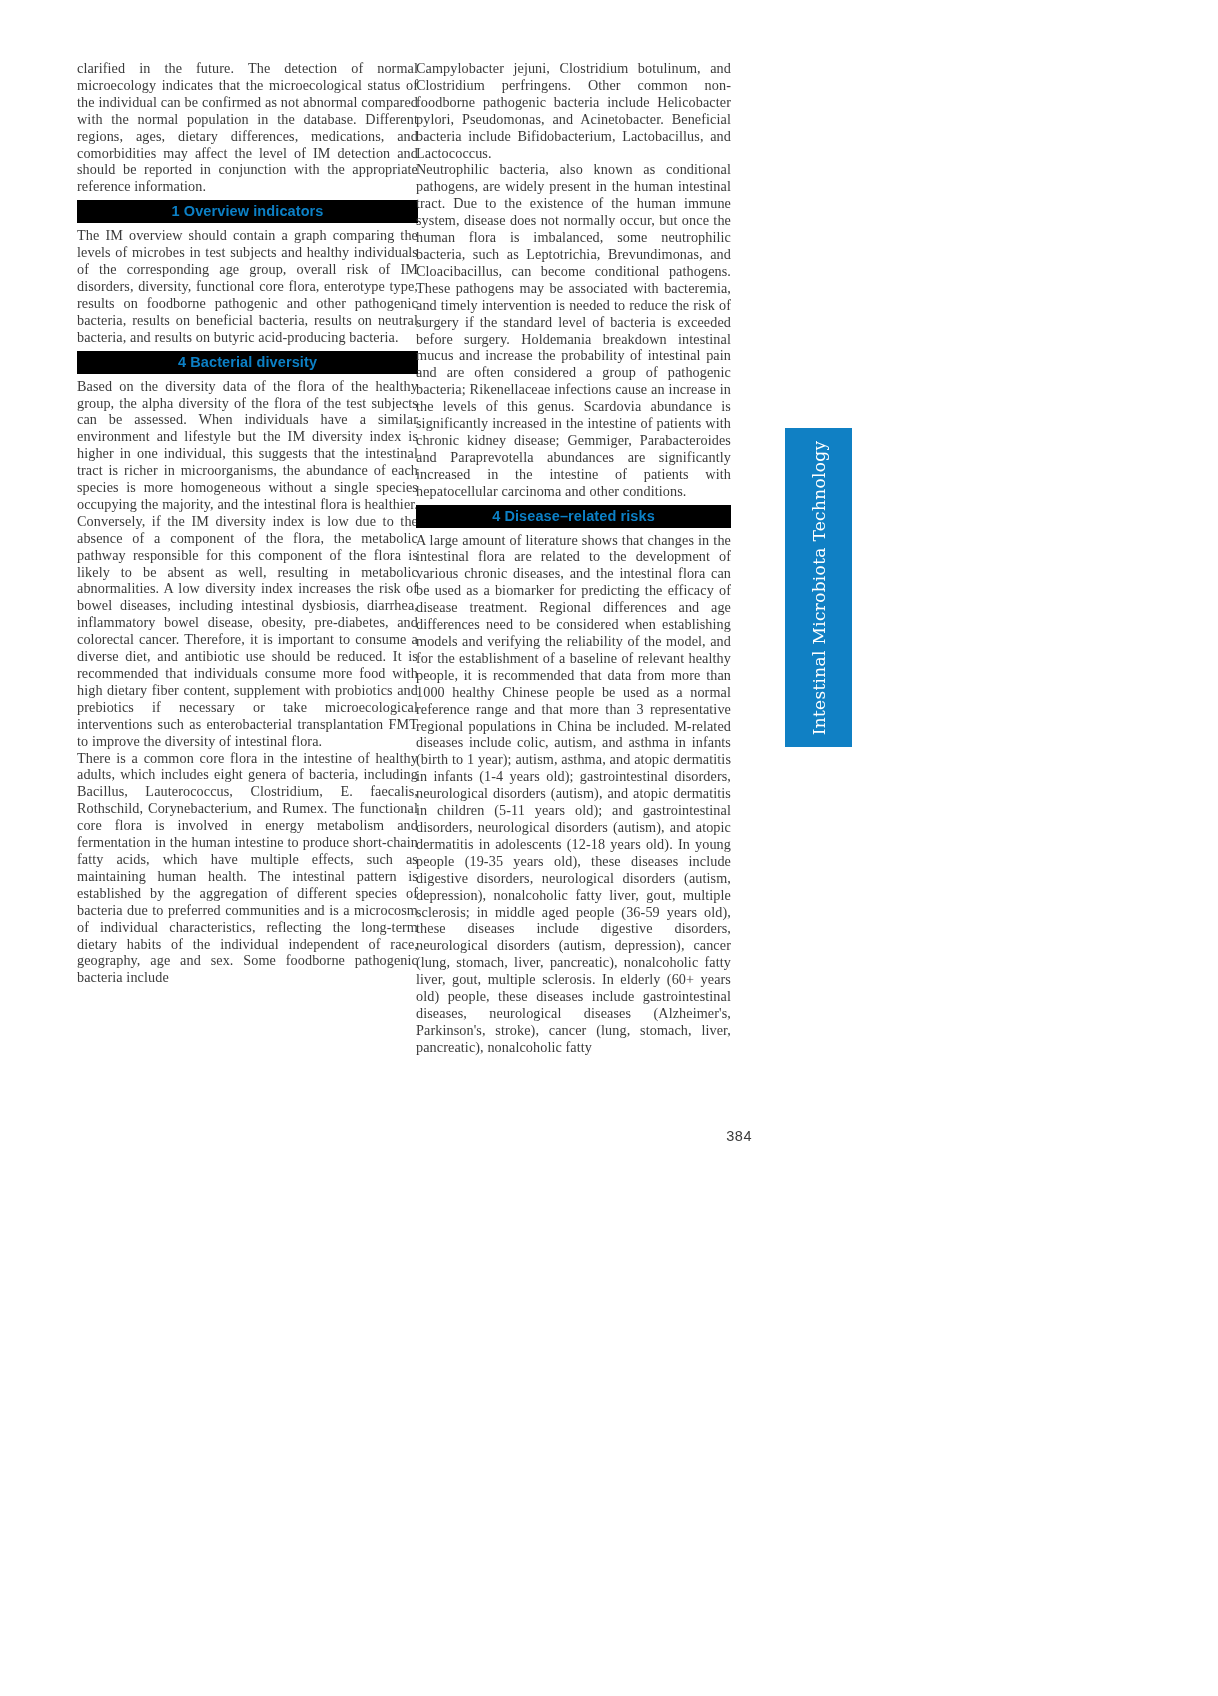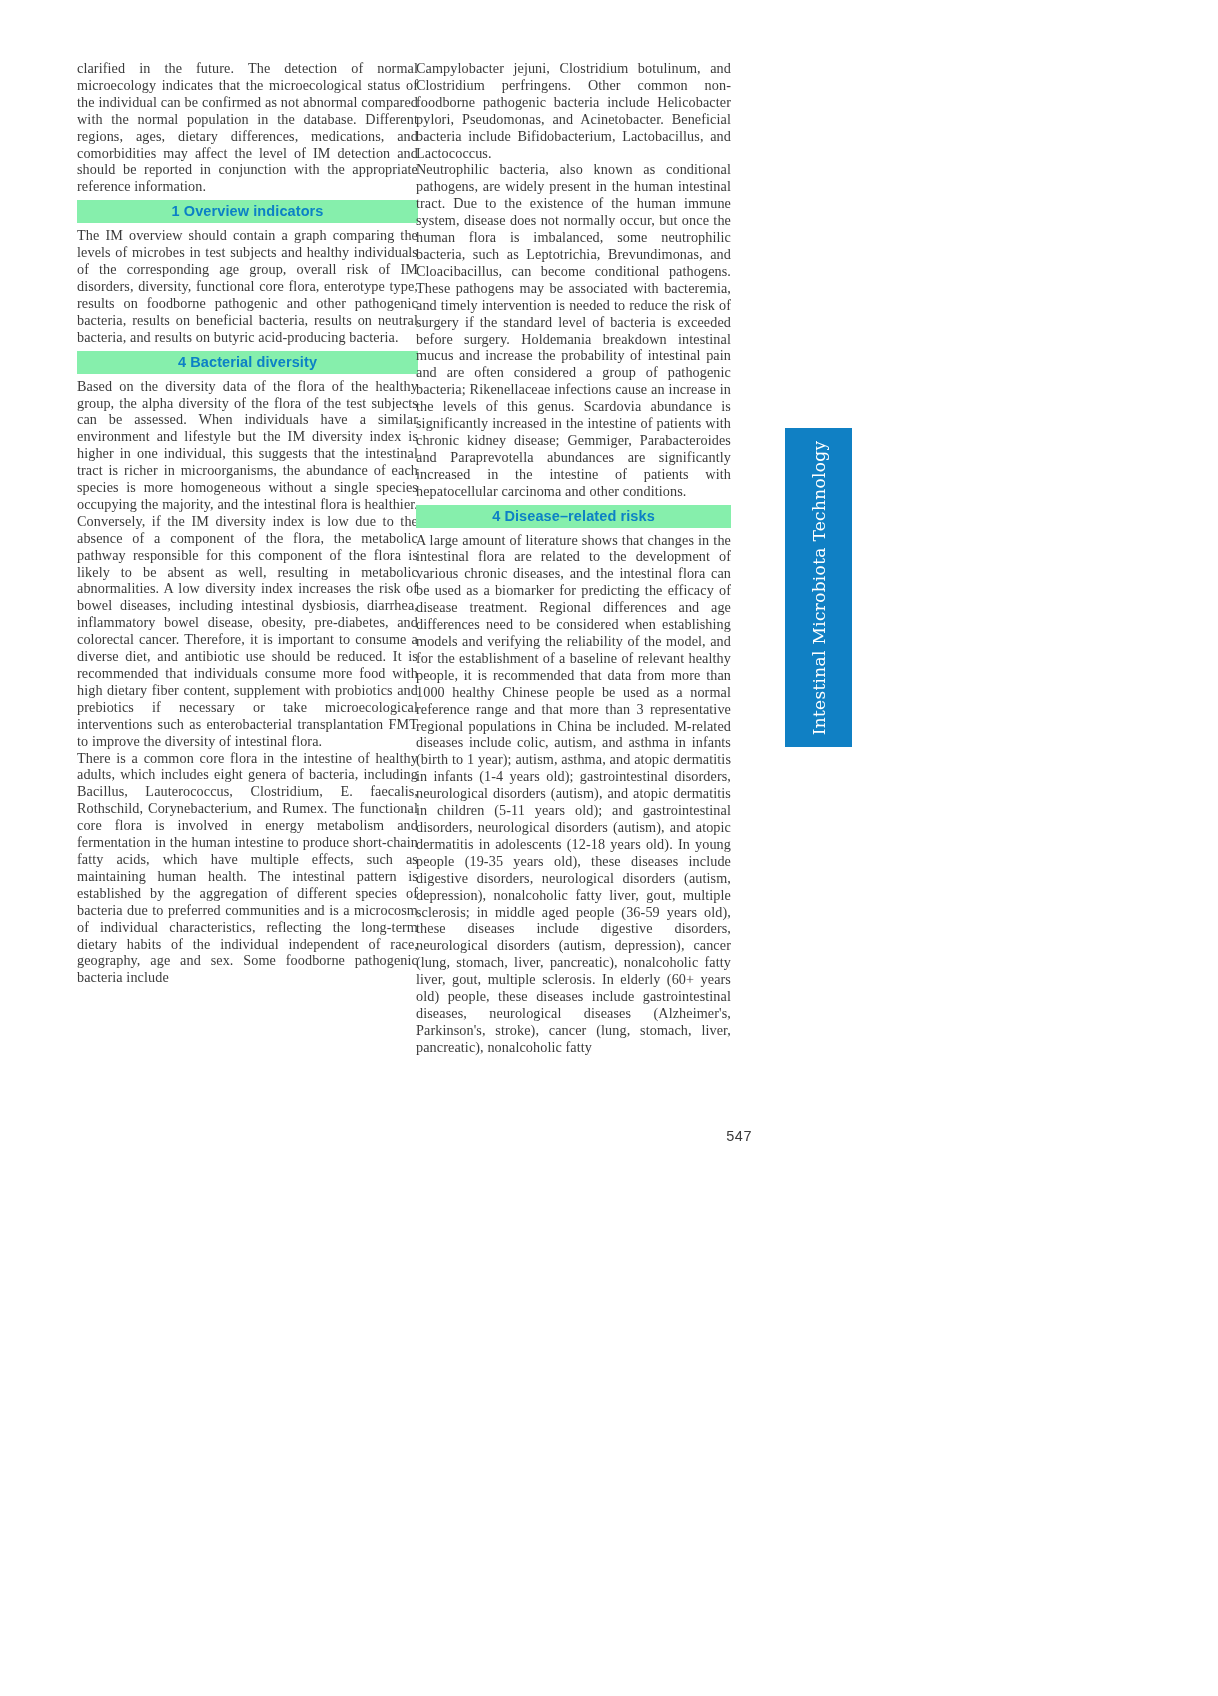--- a/index.html
+++ b/index.html
@@ -38,21 +38,21 @@
   }
   .col p {
     margin: 0;
     padding: 0;
     text-align: justify;
     hyphens: auto;
   }
   .section-heading {
     display: block;
     margin: 5px 0 4px 0;
-    background: #86efac;
+    background: #000000;
     color: #0c80c6;
     font-family: "Liberation Sans", "DejaVu Sans", sans-serif;
     font-weight: bold;
     font-size: 14.5px;
     line-height: 23px;
     height: 23px;
     text-align: center;
   }
   .side-tab {
     position: absolute;
@@ -111,15 +111,15 @@
 
     <div class="section-heading">4 Disease–related risks</div>
 
     <p>A large amount of literature shows that changes in the intestinal flora are related to the development of various chronic diseases, and the intestinal flora can be used as a biomarker for predicting the efficacy of disease treatment. Regional differences and age differences need to be considered when establishing models and verifying the reliability of the model, and for the establishment of a baseline of relevant healthy people, it is recommended that data from more than 1000 healthy Chinese people be used as a normal reference range and that more than 3 representative regional populations in China be included. M-related diseases include colic, autism, and asthma in infants (birth to 1 year); autism, asthma, and atopic dermatitis in infants (1-4 years old); gastrointestinal disorders, neurological disorders (autism), and atopic dermatitis in children (5-11 years old); and gastrointestinal disorders, neurological disorders (autism), and atopic dermatitis in adolescents (12-18 years old). In young people (19-35 years old), these diseases include digestive disorders, neurological disorders (autism, depression), nonalcoholic fatty liver, gout, multiple sclerosis; in middle aged people (36-59 years old), these diseases include digestive disorders, neurological disorders (autism, depression), cancer (lung, stomach, liver, pancreatic), nonalcoholic fatty liver, gout, multiple sclerosis. In elderly (60+ years old) people, these diseases include gastrointestinal diseases, neurological diseases (Alzheimer's, Parkinson's, stroke), cancer (lung, stomach, liver, pancreatic), nonalcoholic fatty</p>
   </div>
 
   <div class="side-tab">
     <span class="side-tab-label">Intestinal Microbiota Technology</span>
   </div>
 
-  <div class="page-number">547</div>
+  <div class="page-number">384</div>
 
 </div>
 
 </body></html>

